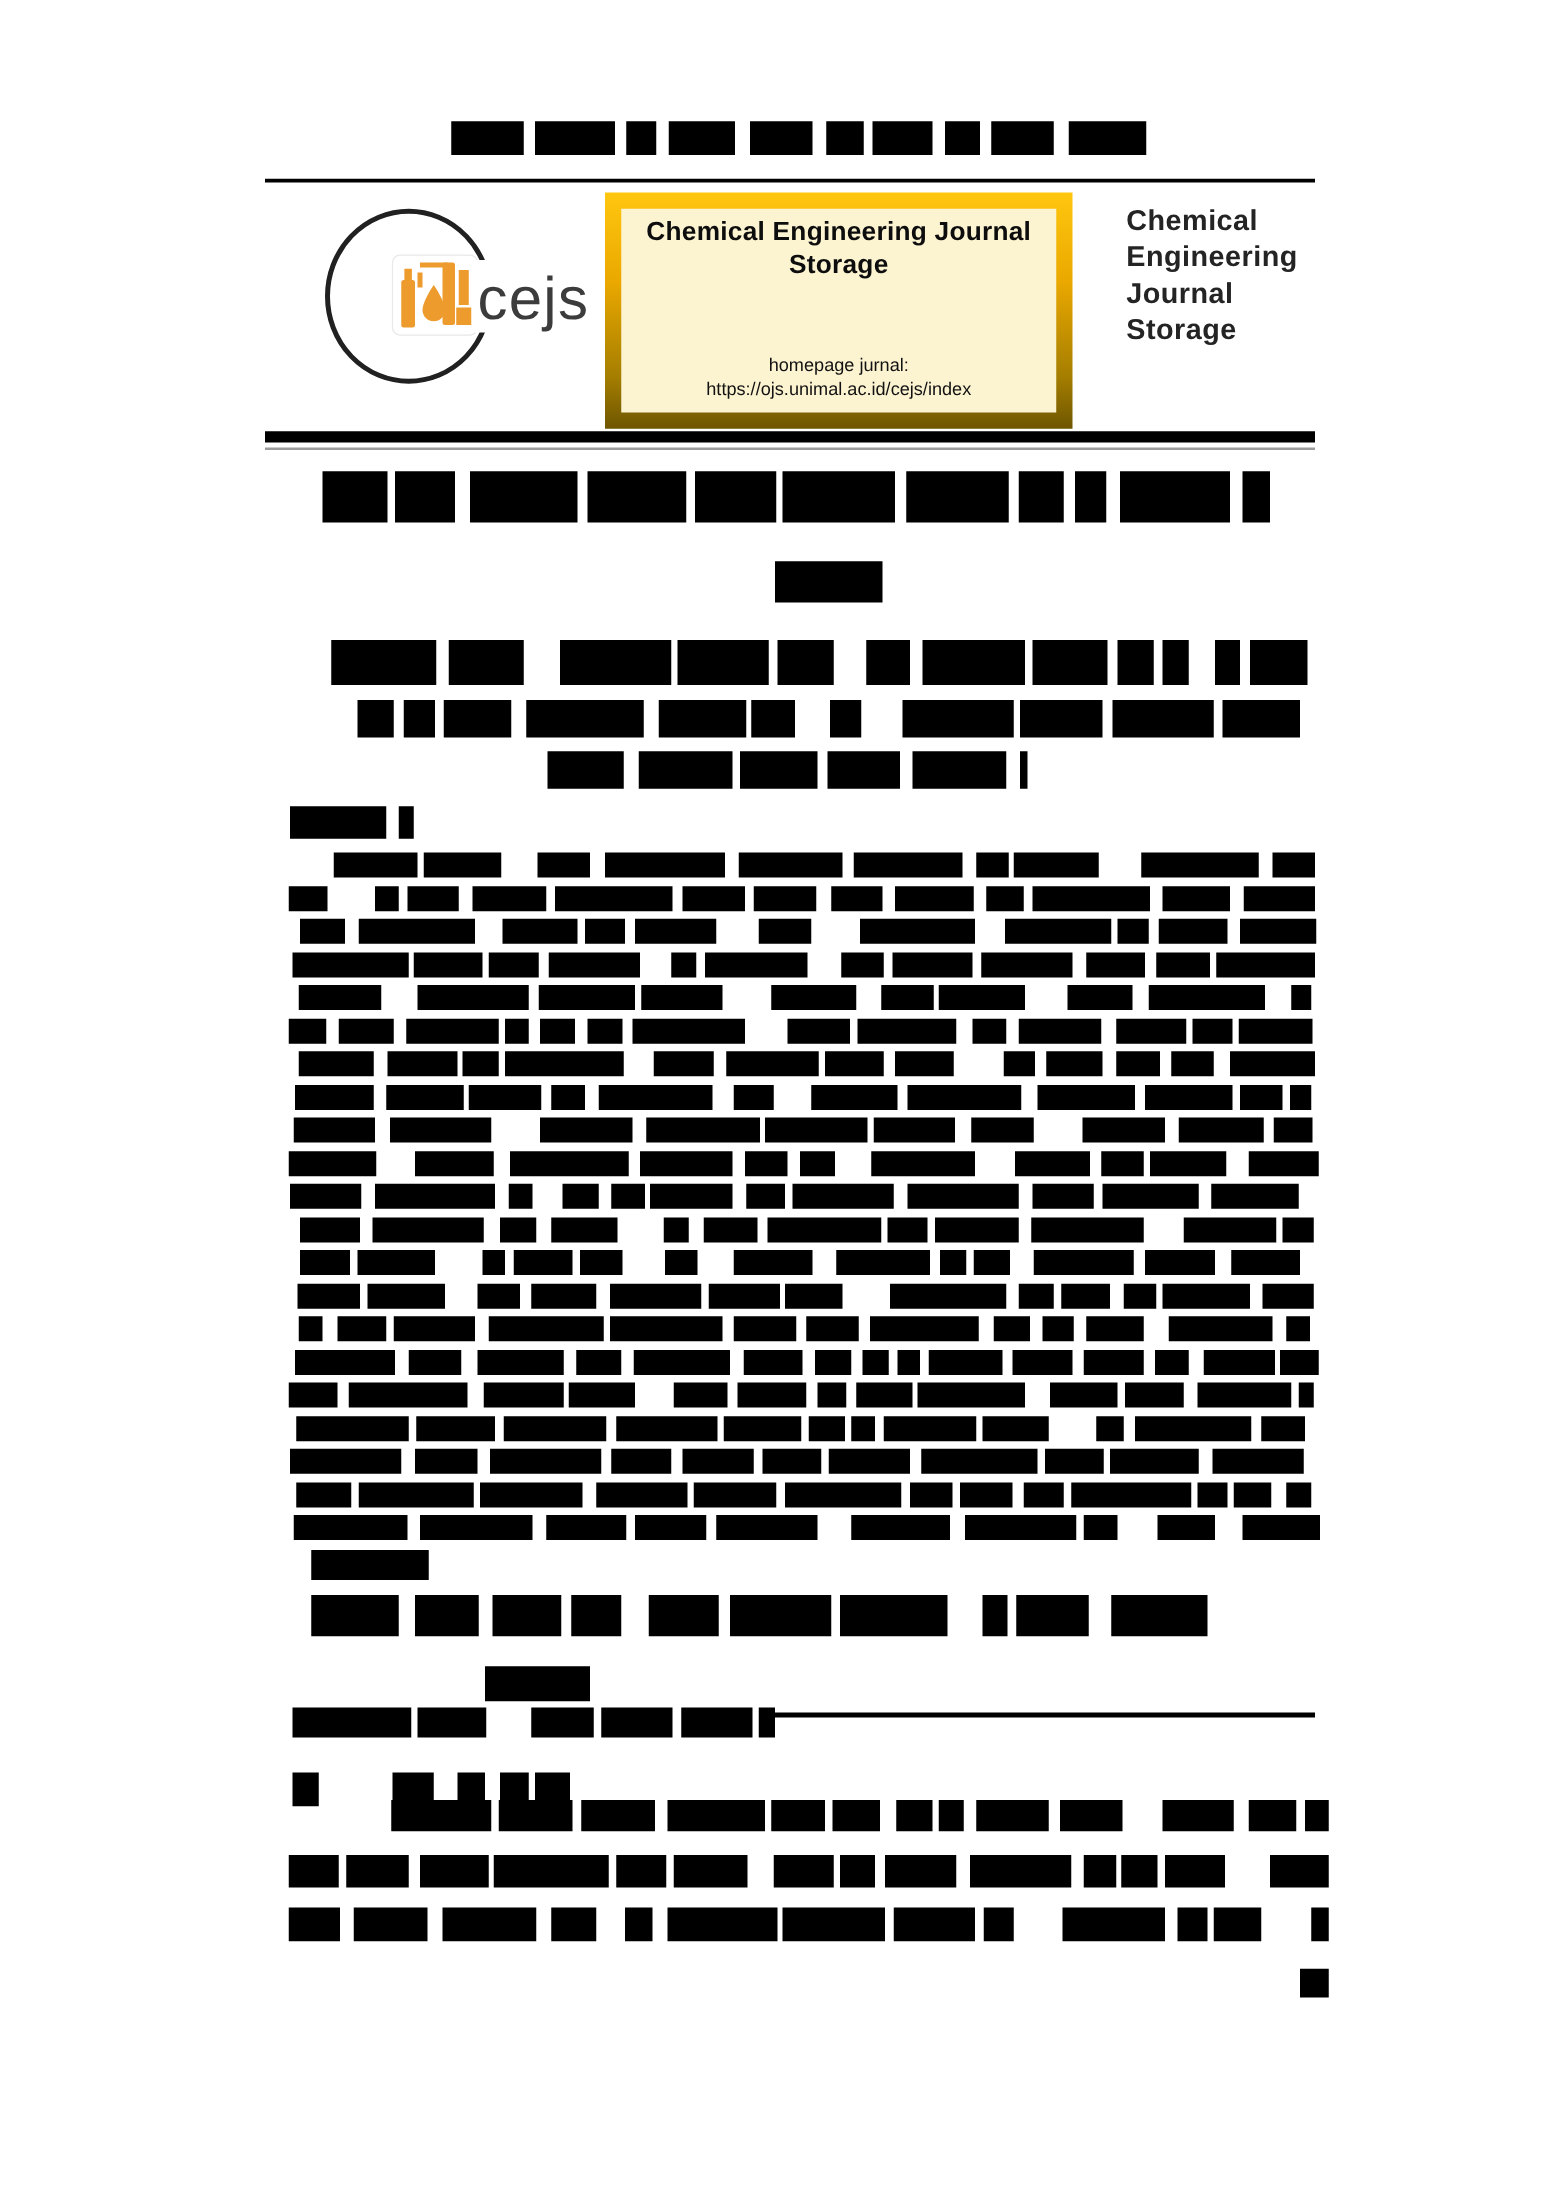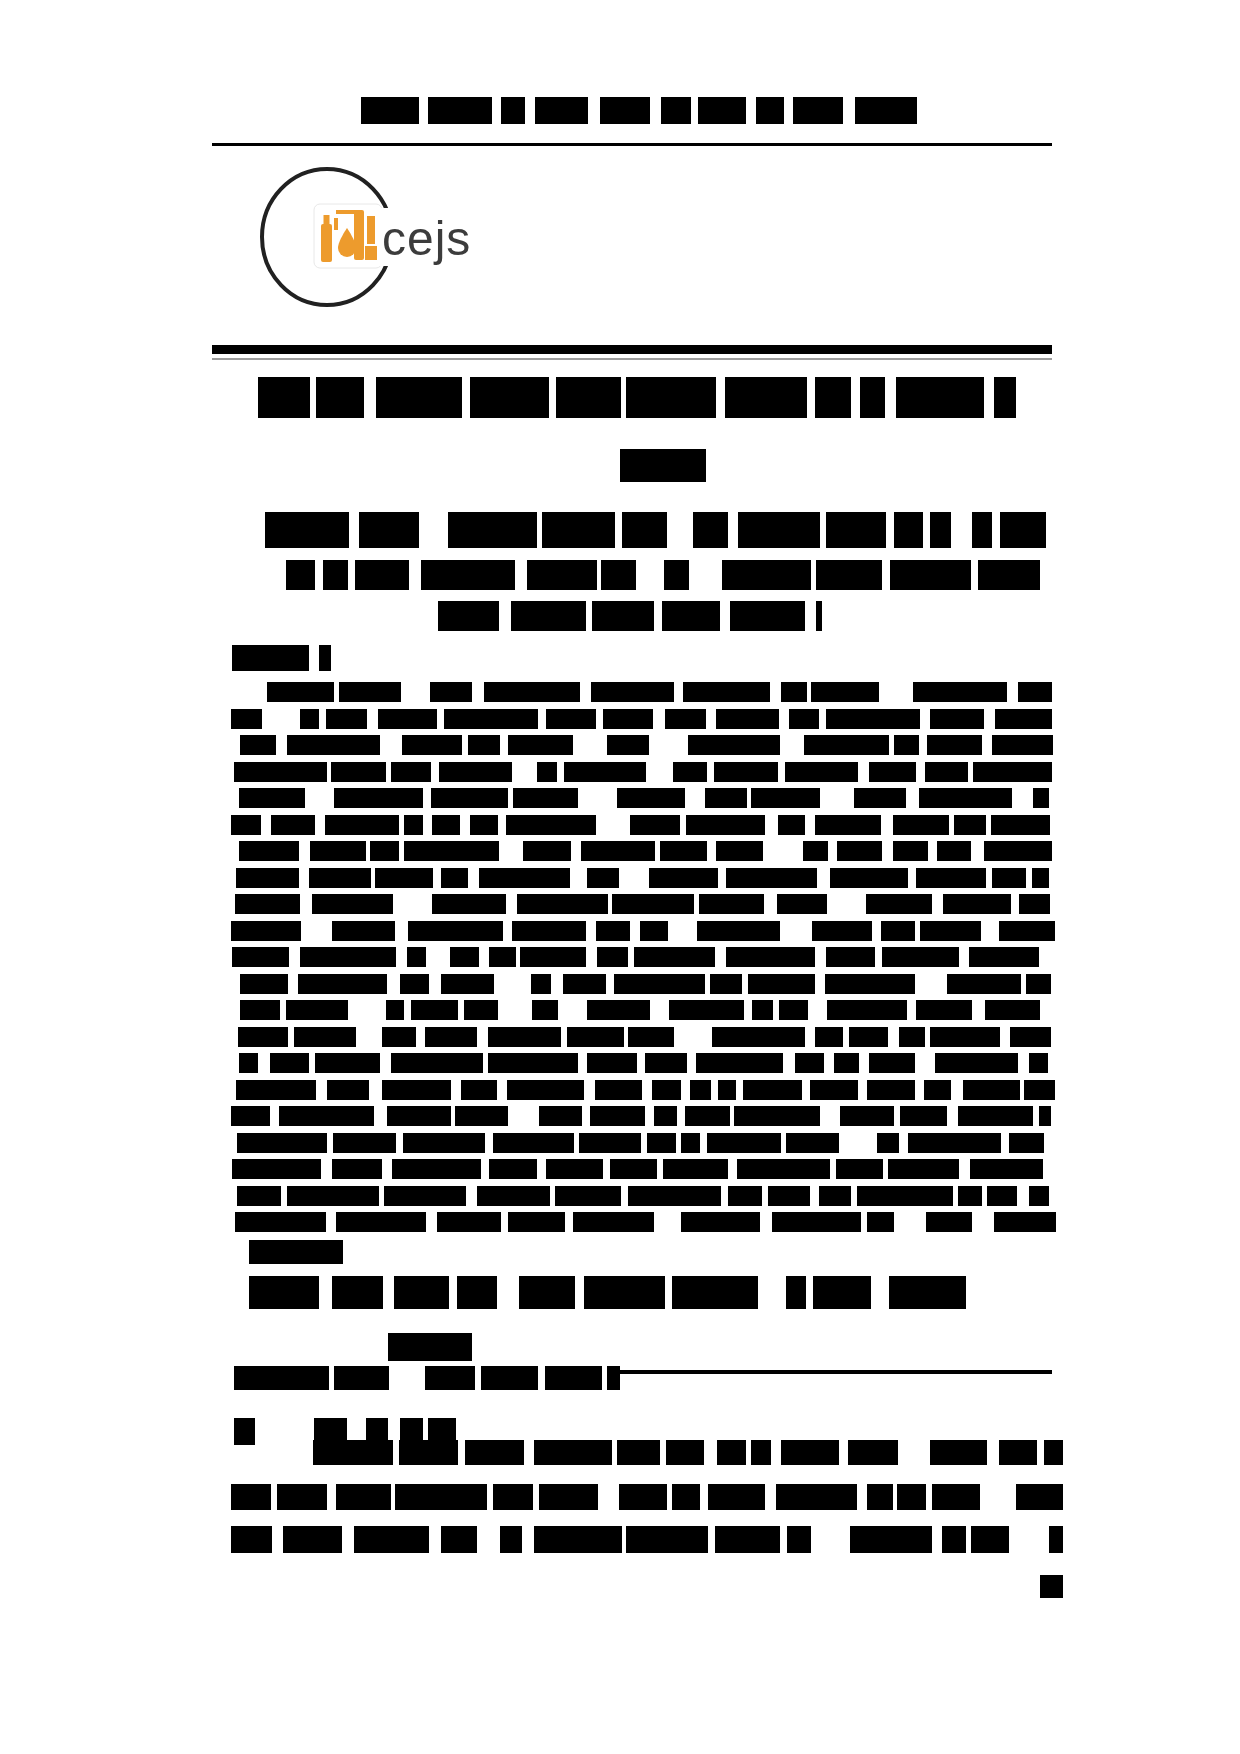--- a/index.html
+++ b/index.html
@@ -49,21 +49,34 @@
       <path d="M97,70 c0,0 -9,13 -9,20 a9,9 0 0 0 18,0 c0,-7 -9,-20 -9,-20 z"></path>
       <rect x="86" y="52" width="22" height="4"></rect>
       <rect x="104" y="52" width="10" height="50" rx="2"></rect>
       <rect x="117" y="58" width="8" height="28"></rect>
       <rect x="115" y="88" width="12" height="14"></rect>
       <rect x="84" y="60" width="4" height="12"></rect>
     </g>
     <text class="logo-text" x="132" y="97">cejs</text>
   </svg>
 
-
+  <div class="gold-box">
+    <div class="gold-inner">
+      <div class="gold-title">Chemical Engineering Journal Storage</div>
+      <div class="gold-homepage">homepage jurnal:</div>
+      <a class="gold-url" href="#">https://ojs.unimal.ac.id/cejs/index</a>
+    </div>
+  </div>
+
+  <div class="masthead">
+    <div>Chemical</div>
+    <div>Engineering</div>
+    <div>Journal</div>
+    <div>Storage</div>
+  </div>
 
   <div id="redaction-layer">
       <div class="red-line" style="left: 361px; top: 97px; width: 556px; height: 27px;">
         <div class="seg" style="left: 0px; width: 57.9038px; background: rgb(0, 0, 0);"></div>
         <div class="seg" style="left: 67.3769px; width: 64.0323px; background: rgb(0, 0, 0);"></div>
         <div class="seg" style="left: 140.251px; width: 24.242px; background: rgb(0, 0, 0);"></div>
         <div class="seg" style="left: 173.963px; width: 53.1253px; background: rgb(0, 0, 0);"></div>
         <div class="seg" style="left: 238.68px; width: 50.7581px; background: rgb(0, 0, 0);"></div>
         <div class="seg" style="left: 299.572px; width: 30.5435px; background: rgb(0, 0, 0);"></div>
         <div class="seg" style="left: 336.6px; width: 48.8816px; background: rgb(0, 0, 0);"></div>

